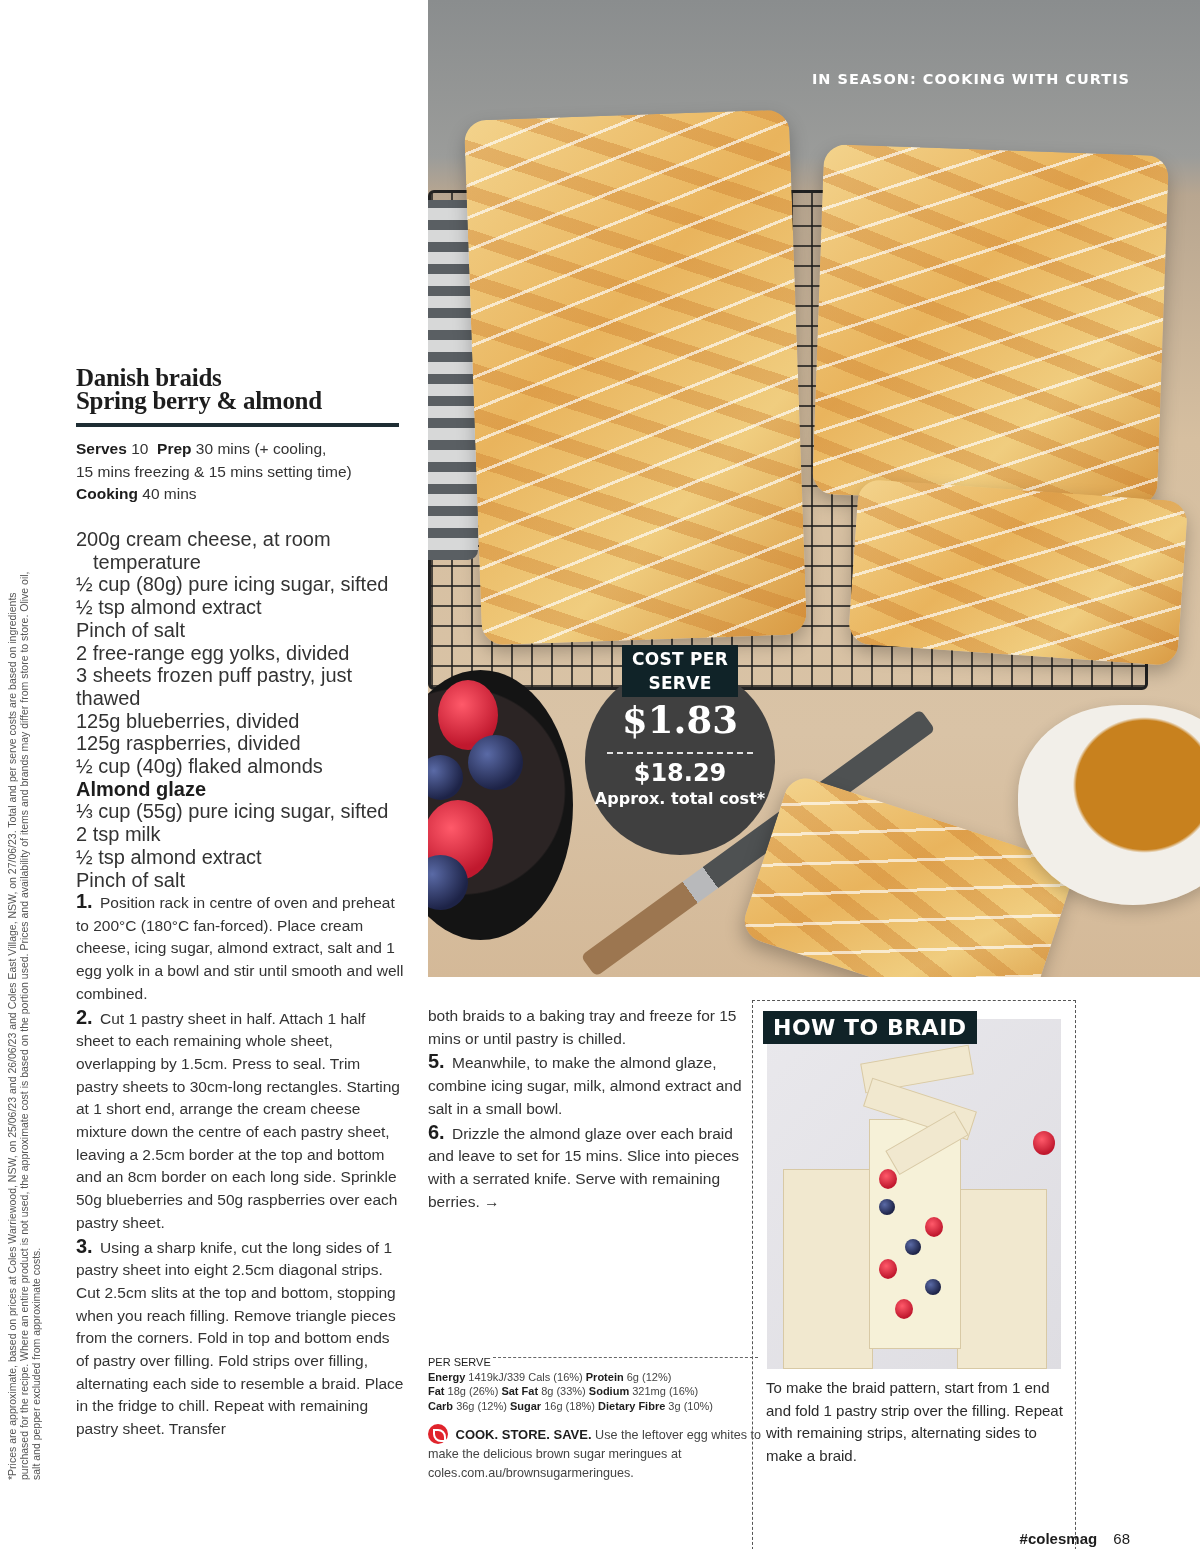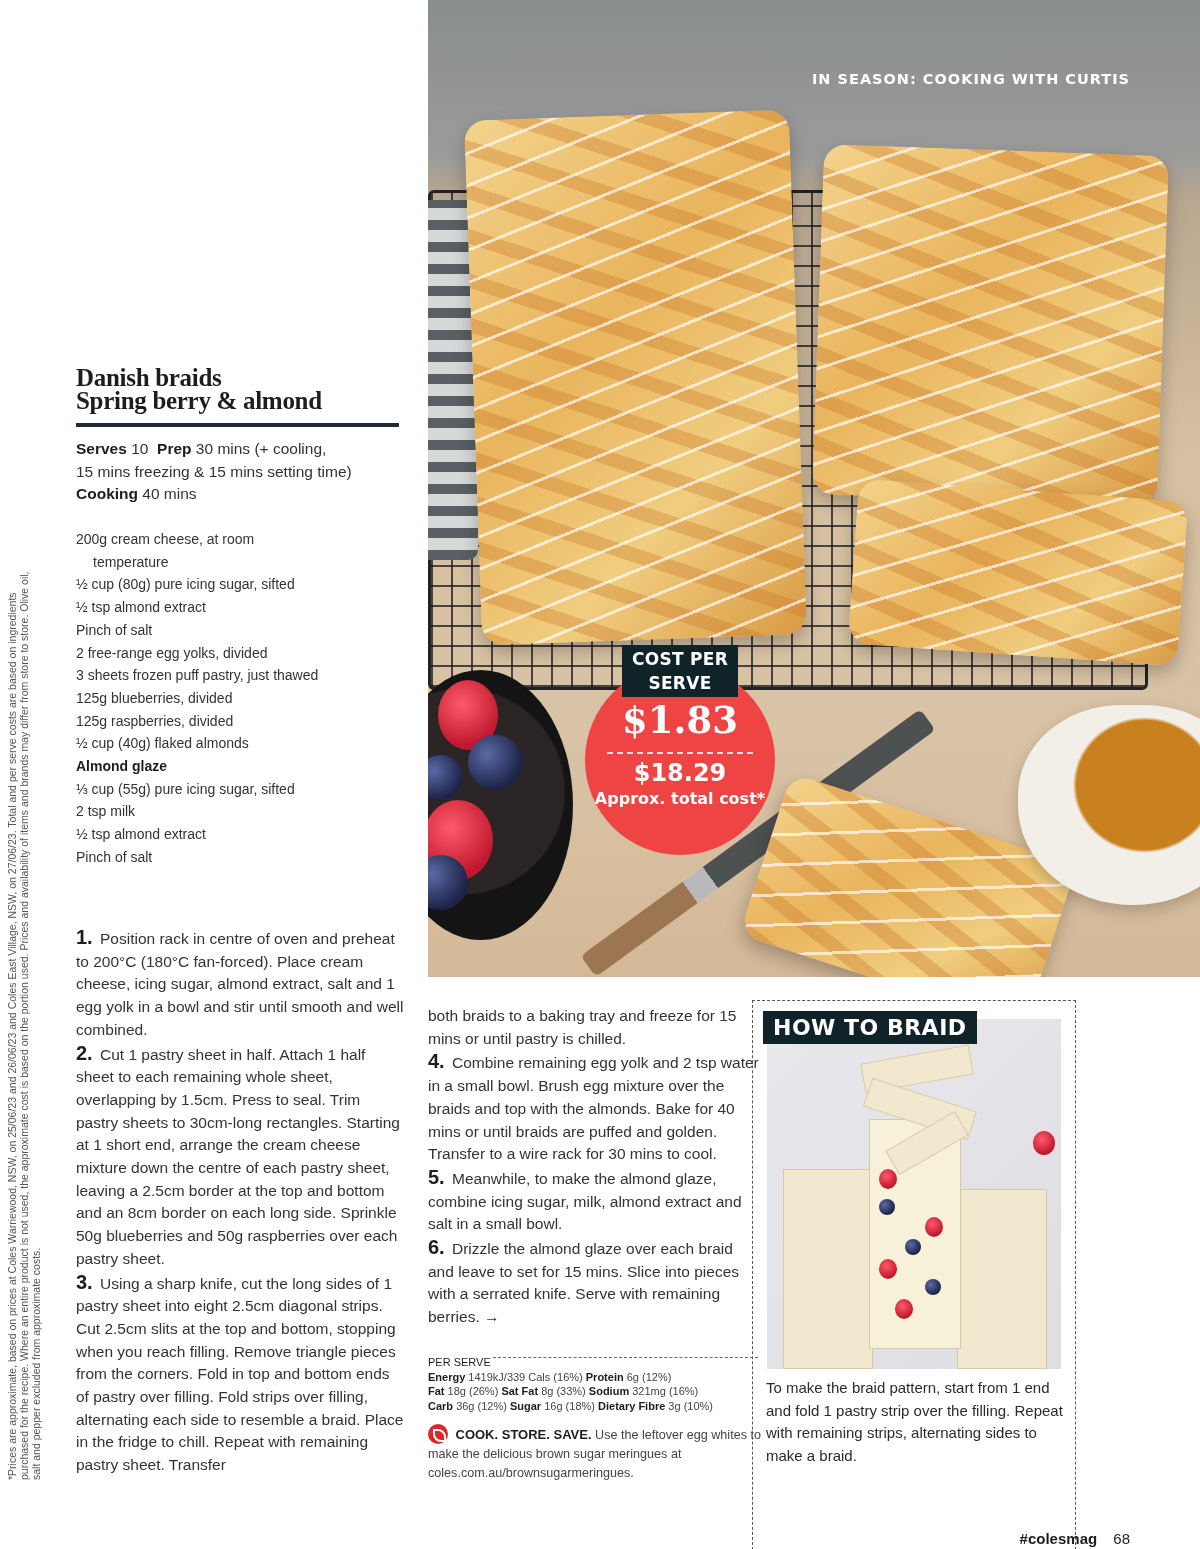--- a/index.html
+++ b/index.html
@@ -24,30 +24,30 @@
       position: absolute; left: 76px; top: 423px; width: 323px; height: 4px; background: #1e2d33;
     }
     .meta {
       position: absolute; left: 76px; top: 438px; width: 340px;
       font-size: 15.5px; line-height: 22.5px; color: #333;
     }
     .meta b { color: #1d1d1d; }
 
     .ingredients {
       position: absolute; left: 76px; top: 528px; width: 340px;
-      font-size: 14px; line-height: 22.7px; color: #333;
+      font-size: 20px; line-height: 22.7px; color: #333;
     }
     .ingredients .indent { padding-left: 17px; }
     .ingredients .sub { font-weight: bold; color: #1d1d1d; }
 
     .method {
       font-size: 15.5px; line-height: 22.7px; color: #333;
     }
     .method .num { font-weight: bold; font-size: 20px; color: #1d1d1d; margin-right: 3px; }
-    .method-col1 { position: absolute; left: 76px; top: 890px; width: 330px; margin-top: 36px; }
+    .method-col1 { position: absolute; left: 76px; top: 890px; width: 330px; }
     .method-col2 { position: absolute; left: 428px; top: 1005px; width: 335px; }
 
     
     .hero {
       position: absolute; left: 428px; top: 0; width: 772px; height: 977px; overflow: hidden;
       background: linear-gradient(180deg, #8a8d8e 0%, #9b9c9a 16%, #b8a690 20%, #d6bfa0 45%, #d9c3a6 75%, #d4b998 100%);
     }
     .hero .rack {
       position: absolute; left: 0; top: 190px; width: 720px; height: 500px;
       background-image:
@@ -97,21 +97,21 @@
 
     
     .badge-tag {
       position: absolute; left: 622px; top: 645px; width: 116px; padding: 2px 0;
       background: #102328; color: #fff; text-align: center;
       font-family: "DejaVu Sans", sans-serif; font-weight: bold; font-size: 17px; line-height: 24px; letter-spacing: 0.3px;
       z-index: 3;
     }
     .badge {
       position: absolute; left: 585px; top: 665px; width: 190px; height: 190px; border-radius: 50%;
-      background: #ef4444; color: #fff; text-align: center; z-index: 2;
+      background: #404040; color: #fff; text-align: center; z-index: 2;
     }
     .badge .per { position: absolute; left: 0; right: 0; top: 33px; font-family: "DejaVu Serif", serif; font-weight: bold; font-size: 37px; }
     .badge .dash { position: absolute; left: 22px; right: 22px; top: 87px; border-top: 2px dashed rgba(255,255,255,0.85); }
     .badge .total { position: absolute; left: 0; right: 0; top: 94px; font-family: "DejaVu Sans", sans-serif; font-weight: bold; font-size: 24px; }
     .badge .lbl { position: absolute; left: 0; right: 0; top: 125px; font-family: "DejaVu Sans", sans-serif; font-weight: bold; font-size: 16px; line-height: 18px; }
 
     
     .nutrition { position: absolute; left: 428px; top: 1355px; width: 330px; font-size: 11px; line-height: 14.5px; color: #444; }
     .nutrition .hdr { display: flex; align-items: flex-start; font-weight: normal; color: #1d1d1d; }
     .nutrition .hdr .line { flex: 1; border-top: 1.5px dashed #666; margin-left: 2px; margin-top: 2px; }
@@ -213,24 +213,20 @@
   </p>
   <p>
     <span class="num">3.</span>
     <span>Using a sharp knife, cut the long sides of 1 pastry sheet into eight 2.5cm diagonal strips. Cut 2.5cm slits at the top and bottom, stopping when you reach filling. Remove triangle pieces from the corners. Fold in top and bottom ends of pastry over filling. Fold strips over filling, alternating each side to resemble a braid. Place in the fridge to chill. Repeat with remaining pastry sheet. Transfer</span>
   </p>
 </div>
 
 <div class="method method-col2">
   <p>
     <span>both braids to a baking tray and freeze for 15 mins or until pastry is chilled.</span>
-  </p>
-  <p>
-    <span class="num">4.</span>
-    <span>Combine remaining egg yolk and 2 tsp water in a small bowl. Brush egg mixture over the braids and top with the almonds. Bake for 40 mins or until braids are puffed and golden. Transfer to a wire rack for 30 mins to cool.</span>
   </p>
   <p>
     <span class="num">5.</span>
     <span>Meanwhile, to make the almond glaze, combine icing sugar, milk, almond extract and salt in a small bowl.</span>
   </p>
   <p>
     <span class="num">6.</span>
     <span>Drizzle the almond glaze over each braid and leave to set for 15 mins. Slice into pieces with a serrated knife. Serve with remaining berries. →</span>
   </p>
 </div>

